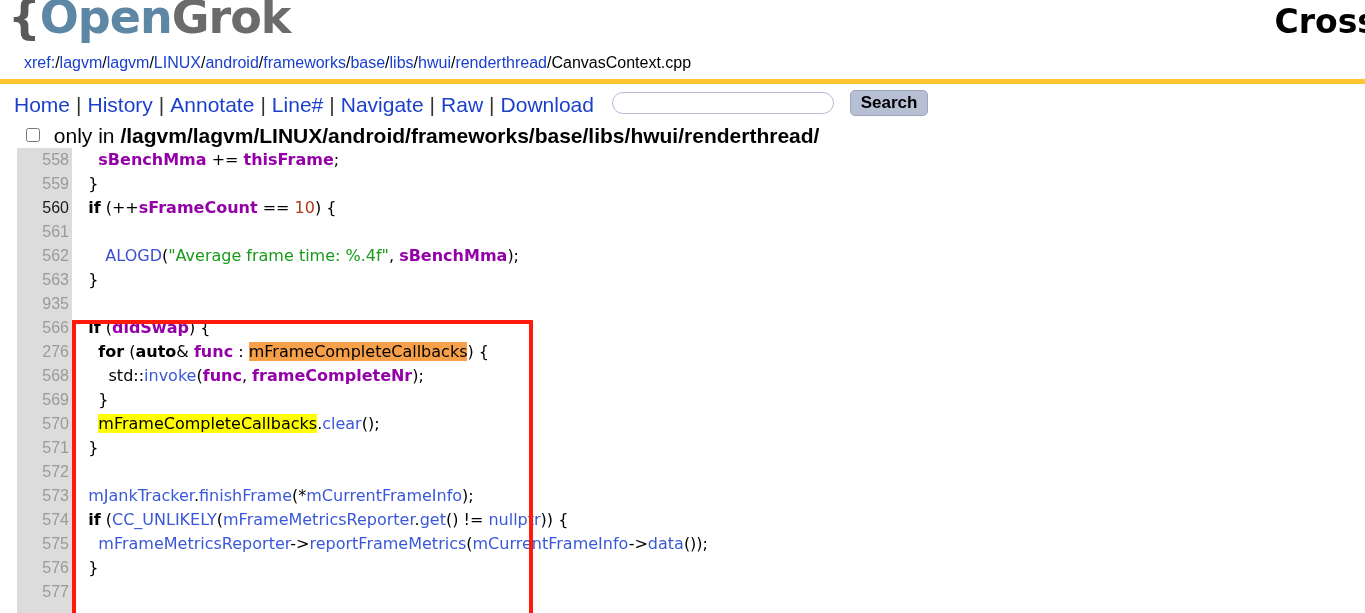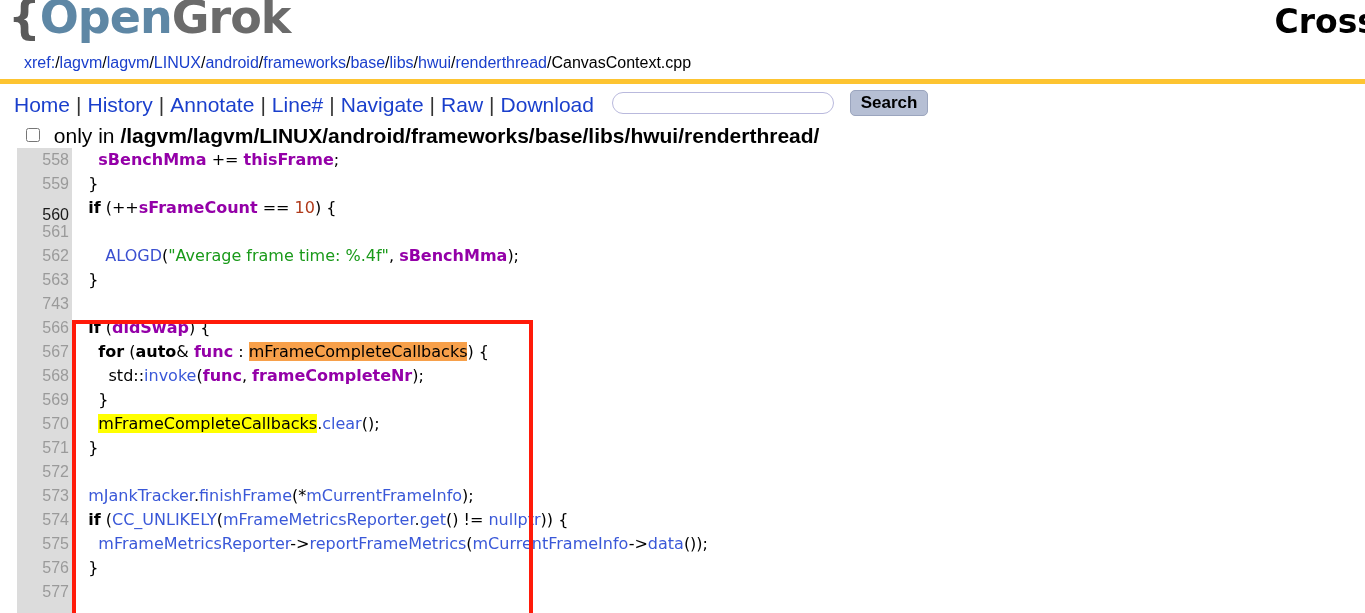--- a/index.html
+++ b/index.html
@@ -172,21 +172,21 @@
   }
   .lnum {
     position: absolute;
     left: 17px;
     width: 52px;
     text-align: right;
     color: #9a9a9a;
     font-size: 16px;
     font-family: "Liberation Sans", sans-serif;
   }
-  .lnum.cur { color: #1a1a1a; margin-top: 7px; }
+  .lnum.cur { color: #1a1a1a; }
   .ltext {
     position: absolute;
     left: 78px;
     white-space: pre;
     font-size: 16px;
   }
 
   
   .kw   { color: #000; font-weight: bold; }
   .var  { color: #9400a8; font-weight: bold; }
@@ -240,23 +240,23 @@
 
 <div id="codearea">
   <div id="gutter"></div>
   <div id="codelines">
       <div class="codeline"><span class="lnum">558</span><span class="ltext"><span class="pln">    </span><span class="var">sBenchMma</span><span class="pln"> += </span><span class="var">thisFrame</span><span class="pln">;</span></span></div>
       <div class="codeline"><span class="lnum">559</span><span class="ltext"><span class="pln">  }</span></span></div>
       <div class="codeline"><span class="lnum cur">560</span><span class="ltext"><span class="pln">  </span><span class="kw">if</span><span class="pln"> (++</span><span class="var">sFrameCount</span><span class="pln"> == </span><span class="num">10</span><span class="pln">) {</span></span></div>
       <div class="codeline"><span class="lnum">561</span></div>
       <div class="codeline"><span class="lnum">562</span><span class="ltext"><span class="pln">    </span><span class="fn">ALOGD</span><span class="pln">(</span><span class="str">"Average frame time: %.4f"</span><span class="pln">, </span><span class="var">sBenchMma</span><span class="pln">);</span></span></div>
       <div class="codeline"><span class="lnum">563</span><span class="ltext"><span class="pln">  }</span></span></div>
-      <div class="codeline"><span class="lnum">743</span><span class="ltext"><span class="pln"></span></span></div>
+      <div class="codeline"><span class="lnum">935</span><span class="ltext"><span class="pln"></span></span></div>
       <div class="codeline"><span class="lnum">566</span><span class="ltext"><span class="pln">  </span><span class="kw">if</span><span class="pln"> (</span><span class="var">didSwap</span><span class="pln">) {</span></span></div>
-      <div class="codeline"><span class="lnum">567</span><span class="ltext"><span class="pln">    </span><span class="kw">for</span><span class="pln"> (</span><span class="kw">auto</span><span class="pln">&amp; </span><span class="var">func</span><span class="pln"> : </span><span class="pln hl-orange">mFrameCompleteCallbacks</span><span class="pln">) {</span></span></div>
+      <div class="codeline"><span class="lnum">276</span><span class="ltext"><span class="pln">    </span><span class="kw">for</span><span class="pln"> (</span><span class="kw">auto</span><span class="pln">&amp; </span><span class="var">func</span><span class="pln"> : </span><span class="pln hl-orange">mFrameCompleteCallbacks</span><span class="pln">) {</span></span></div>
       <div class="codeline"><span class="lnum">568</span><span class="ltext"><span class="pln">      </span><span class="pln">std::</span><span class="id">invoke</span><span class="pln">(</span><span class="var">func</span><span class="pln">, </span><span class="var">frameCompleteNr</span><span class="pln">);</span></span></div>
       <div class="codeline"><span class="lnum">569</span><span class="ltext"><span class="pln">    }</span></span></div>
       <div class="codeline"><span class="lnum">570</span><span class="ltext"><span class="pln">    </span><span class="pln hl-yellow">mFrameCompleteCallbacks</span><span class="pln">.</span><span class="id">clear</span><span class="pln">();</span></span></div>
       <div class="codeline"><span class="lnum">571</span><span class="ltext"><span class="pln">  }</span></span></div>
       <div class="codeline"><span class="lnum">572</span><span class="ltext"><span class="pln"></span></span></div>
       <div class="codeline"><span class="lnum">573</span><span class="ltext"><span class="pln">  </span><span class="id">mJankTracker</span><span class="pln">.</span><span class="id">finishFrame</span><span class="pln">(*</span><span class="id">mCurrentFrameInfo</span><span class="pln">);</span></span></div>
       <div class="codeline"><span class="lnum">574</span><span class="ltext"><span class="pln">  </span><span class="kw">if</span><span class="pln"> (</span><span class="id">CC_UNLIKELY</span><span class="pln">(</span><span class="id">mFrameMetricsReporter</span><span class="pln">.</span><span class="id">get</span><span class="pln">() != </span><span class="id">nullptr</span><span class="pln">)) {</span></span></div>
       <div class="codeline"><span class="lnum">575</span><span class="ltext"><span class="pln">    </span><span class="id">mFrameMetricsReporter</span><span class="pln">-&gt;</span><span class="id">reportFrameMetrics</span><span class="pln">(</span><span class="id">mCurrentFrameInfo</span><span class="pln">-&gt;</span><span class="id">data</span><span class="pln">());</span></span></div>
       <div class="codeline"><span class="lnum">576</span><span class="ltext"><span class="pln">  }</span></span></div>
       <div class="codeline"><span class="lnum">577</span><span class="ltext"><span class="pln"></span></span></div>

